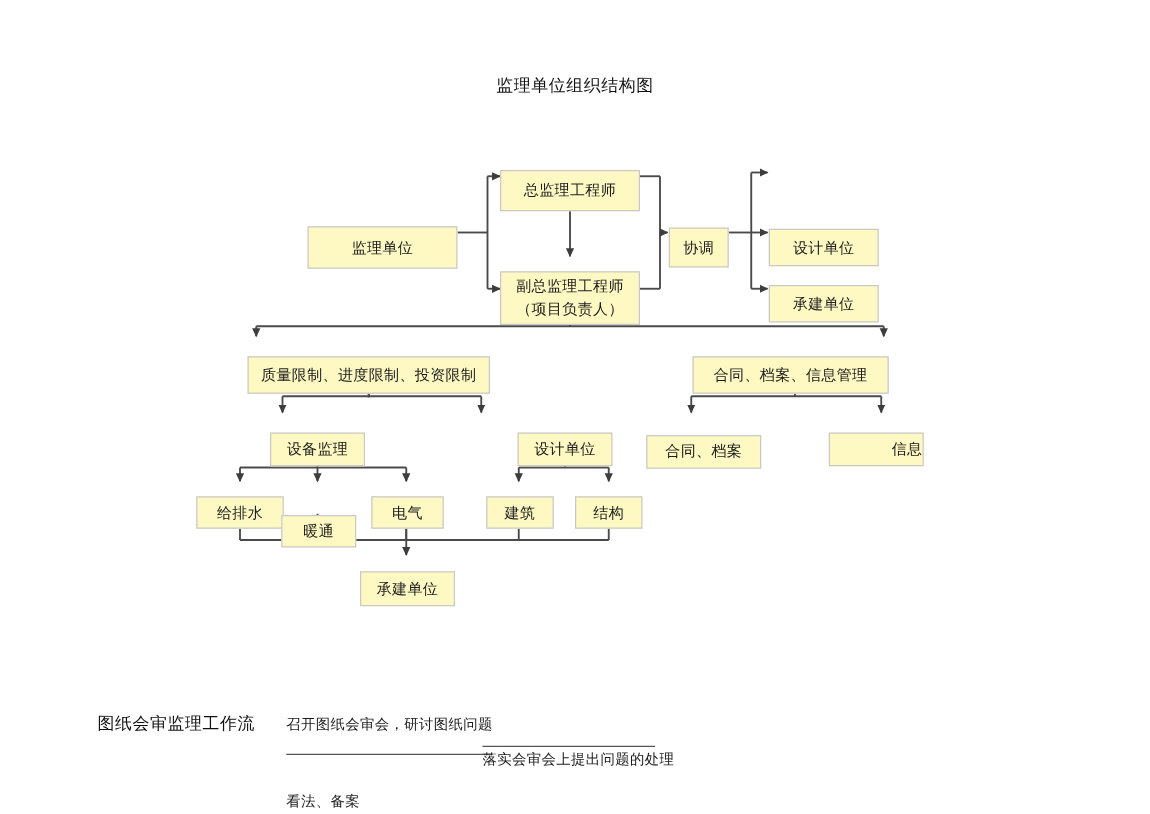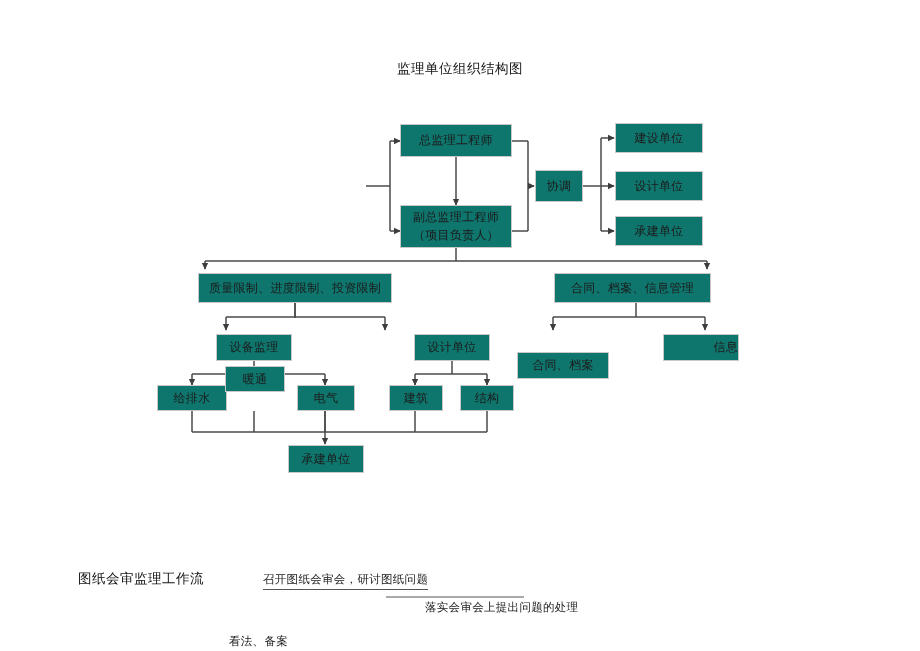--- a/index.html
+++ b/index.html
@@ -29,30 +29,31 @@
     text-align: center;
     font-size: 13.5px;
     letter-spacing: 0.5px;
     color: #111;
     white-space: nowrap;
   }
   .node {
     position: absolute;
     box-sizing: border-box;
     border: 1px solid #c9c9c9;
-    background: #0f766e;
+    background: #fef9c3;
     display: flex;
     align-items: center;
     justify-content: center;
     text-align: center;
     font-size: 12px;
     line-height: 1.35;
     color: #1b1b1b;
     letter-spacing: 0.3px;
     white-space: nowrap;
+    margin-top: 12px;
   }
   .node.two-line {
     flex-direction: column;
     white-space: normal;
     line-height: 1.45;
     font-size: 12px;
   }
   .node.two-line span { display: block; }
   svg#wires {
     position: absolute;
@@ -70,22 +71,21 @@
   }
   .flow-text {
     position: absolute;
     font-size: 11.5px;
     color: #1b1b1b;
     white-space: nowrap;
     letter-spacing: 0.3px;
   }
   .flow-text.underlined {
     border-bottom: 1px solid #555;
-    padding-bottom: 2px;
-    margin-left: 34px;
+    padding-bottom: 16px;
   }
 </style>
 </head>
 <body>
 
 <div id="canvas">
 
   <div class="title">监理单位组织结构图</div>
 
   <svg id="wires" viewBox="0 0 920 651">
@@ -149,37 +149,37 @@
       <path d="M 325 411 L 325 432"></path>
       <path d="M 415 411 L 415 432"></path>
       <path d="M 487 411 L 487 432"></path>
       <path d="M 192 432 L 487 432"></path>
       <path d="M 325 411 L 325 444" marker-end="url(#arrow)"></path>
 
       <path d="M 386 597 L 524 597" stroke="#555" stroke-width="1"></path>
     </g>
   </svg>
 
+  <div class="node" style="left:246px; top:169px; width:120px; height:34px;">
+    <span>监理单位</span>
+  </div>
 
   <div class="node" style="left:400px; top:124px; width:112px; height:33px;">
     <span>总监理工程师</span>
   </div>
 
   <div class="node two-line" style="left:400px; top:205px; width:112px; height:43px;">
     <span>副总监理工程师</span>
     <span>（项目负责人）</span>
   </div>
 
   <div class="node" style="left:535px; top:170px; width:48px; height:32px;">
     <span>协调</span>
   </div>
 
-  <div class="node" style="left:615px; top:123px; width:88px; height:30px;">
-    <span>建设单位</span>
-  </div>
 
   <div class="node" style="left:615px; top:171px; width:88px; height:30px;">
     <span>设计单位</span>
   </div>
 
   <div class="node" style="left:615px; top:216px; width:88px; height:30px;">
     <span>承建单位</span>
   </div>
 
   <div class="node" style="left:554px; top:273px; width:157px; height:30px;">
@@ -191,33 +191,33 @@
   </div>
 
   <div class="node" style="left:216px; top:334px; width:76px; height:27px;">
     <span>设备监理</span>
   </div>
 
   <div class="node" style="left:414px; top:334px; width:76px; height:27px;">
     <span>设计单位</span>
   </div>
 
-  <div class="node" style="left:517px; top:352px; width:92px; height:27px;">
+  <div class="node" style="left:517px; top:336px; width:92px; height:27px;">
     <span>合同、档案</span>
   </div>
 
   <div class="node" style="left:663px; top:334px; width:76px; height:27px;justify-content:flex-end;">
     <span>信息</span>
   </div>
 
   <div class="node" style="left:157px; top:385px; width:70px; height:26px;">
     <span>给排水</span>
   </div>
 
-  <div class="node" style="left:225px; top:366px; width:60px; height:26px;">
+  <div class="node" style="left:225px; top:400px; width:60px; height:26px;">
     <span>暖通</span>
   </div>
 
   <div class="node" style="left:297px; top:385px; width:58px; height:26px;text-align:right;">
     <span>电气</span>
   </div>
 
   <div class="node" style="left:389px; top:385px; width:54px; height:26px;">
     <span>建筑</span>
   </div>
@@ -227,17 +227,17 @@
   </div>
 
   <div class="node" style="left:288px; top:445px; width:76px; height:28px;">
     <span>承建单位</span>
   </div>
 
   <div class="flow-head" style="left:78px; top:570px;">图纸会审监理工作流</div>
 
   <div class="flow-text underlined" style="left:229px; top:572px;">召开图纸会审会，研讨图纸问题</div>
 
-  <div class="flow-text" style="left:386px; top:600px;margin-left:39px;">落实会审会上提出问题的处理</div>
+  <div class="flow-text" style="left:386px; top:600px;">落实会审会上提出问题的处理</div>
 
   <div class="flow-text" style="left:229px; top:620px;margin-top:14px;">看法、备案</div>
 
 </div>
 
 </body></html>

